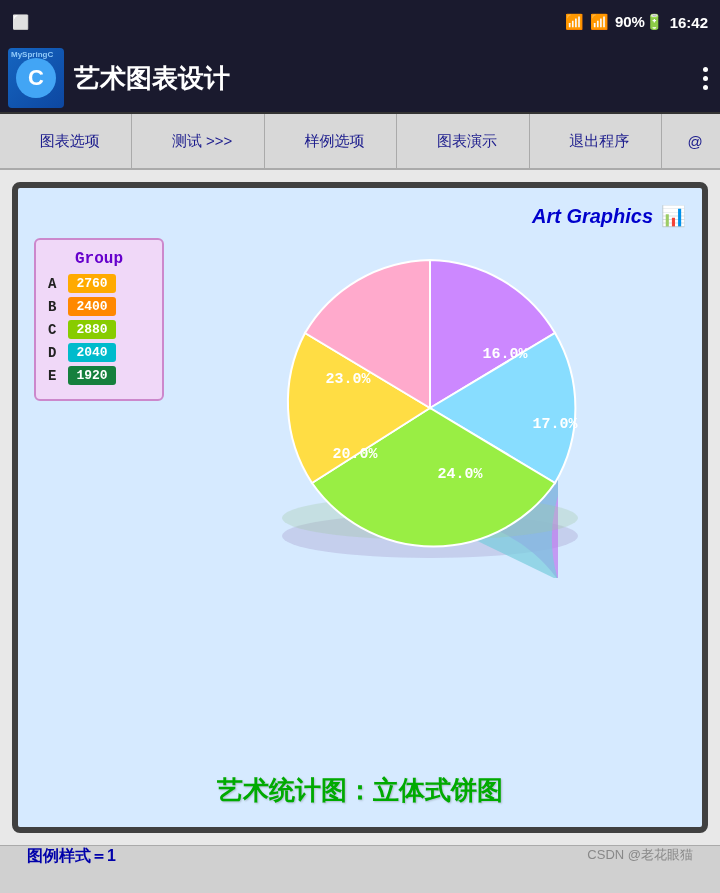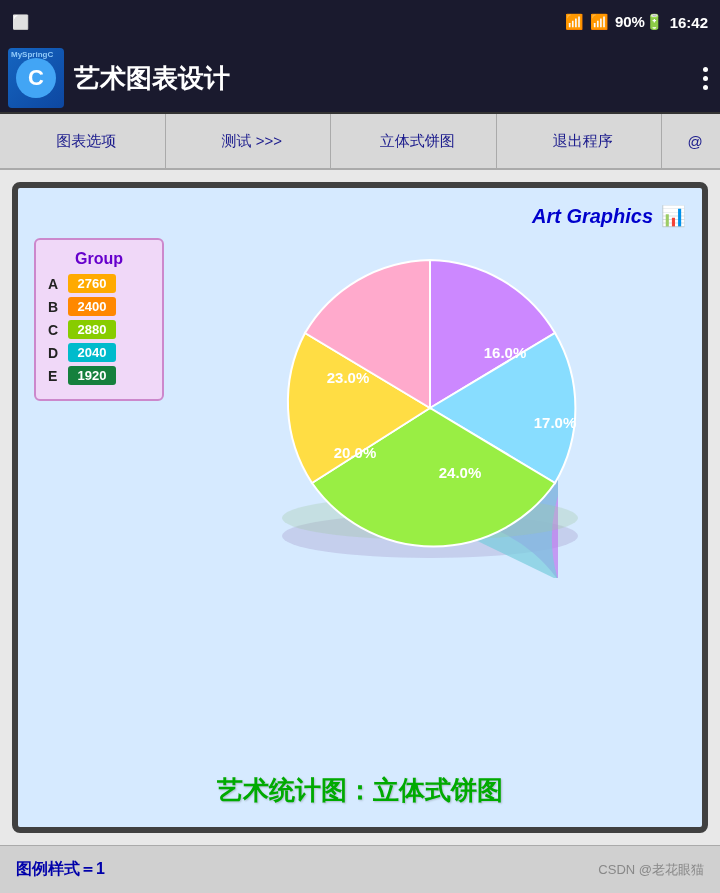--- a/index.html
+++ b/index.html
@@ -121,20 +121,21 @@
       margin-left: 8px;
       font-size: 20px;
     }
 
     
     .chart-area {
       display: flex;
       align-items: flex-start;
       gap: 10px;
       height: calc(100% - 80px);
+      font-family: Liberation Mono, monospace;
     }
 
     
     .legend {
       background: #f0d8f8;
       border: 2px solid #cc88cc;
       border-radius: 6px;
       padding: 10px 12px;
       min-width: 130px;
     }
@@ -181,23 +182,23 @@
       font-weight: bold;
       margin-top: 8px;
       text-shadow: 1px 1px 2px rgba(0,0,0,0.2);
     }
 
     
     .footer {
       background: #d0d0d0;
       height: 48px;
       display: flex;
-      align-items: center;
+      align-items: flex-start;
       justify-content: space-between;
-      padding: 0 16px;
+      padding: 0 27px;
       border-top: 1px solid #aaa;
     }
     .footer-left {
       color: #0000aa;
       font-size: 16px;
       font-weight: bold;
     }
     .footer-right {
       color: #888;
       font-size: 13px;
@@ -229,21 +230,22 @@
   <div class="menu-dots">
     <div class="dot"></div>
     <div class="dot"></div>
     <div class="dot"></div>
   </div>
 </div>
 
 <div class="nav-bar">
   <div class="nav-item">图表选项</div>
   <div class="nav-item">测试 &gt;&gt;&gt;</div>
-  <div class="nav-item">立体式饼图</div>
+  <div class="nav-item">样例选项</div>
+  <div class="nav-item">图表演示</div>
   <div class="nav-item">退出程序</div>
   <div class="nav-item">@</div>
 </div>
 
 <div class="main-content">
   <div class="chart-card">
 
     <div class="chart-title-row">
       <span class="chart-title-text">Art Graphics</span>
       <span class="bar-chart-icon">📊</span>

